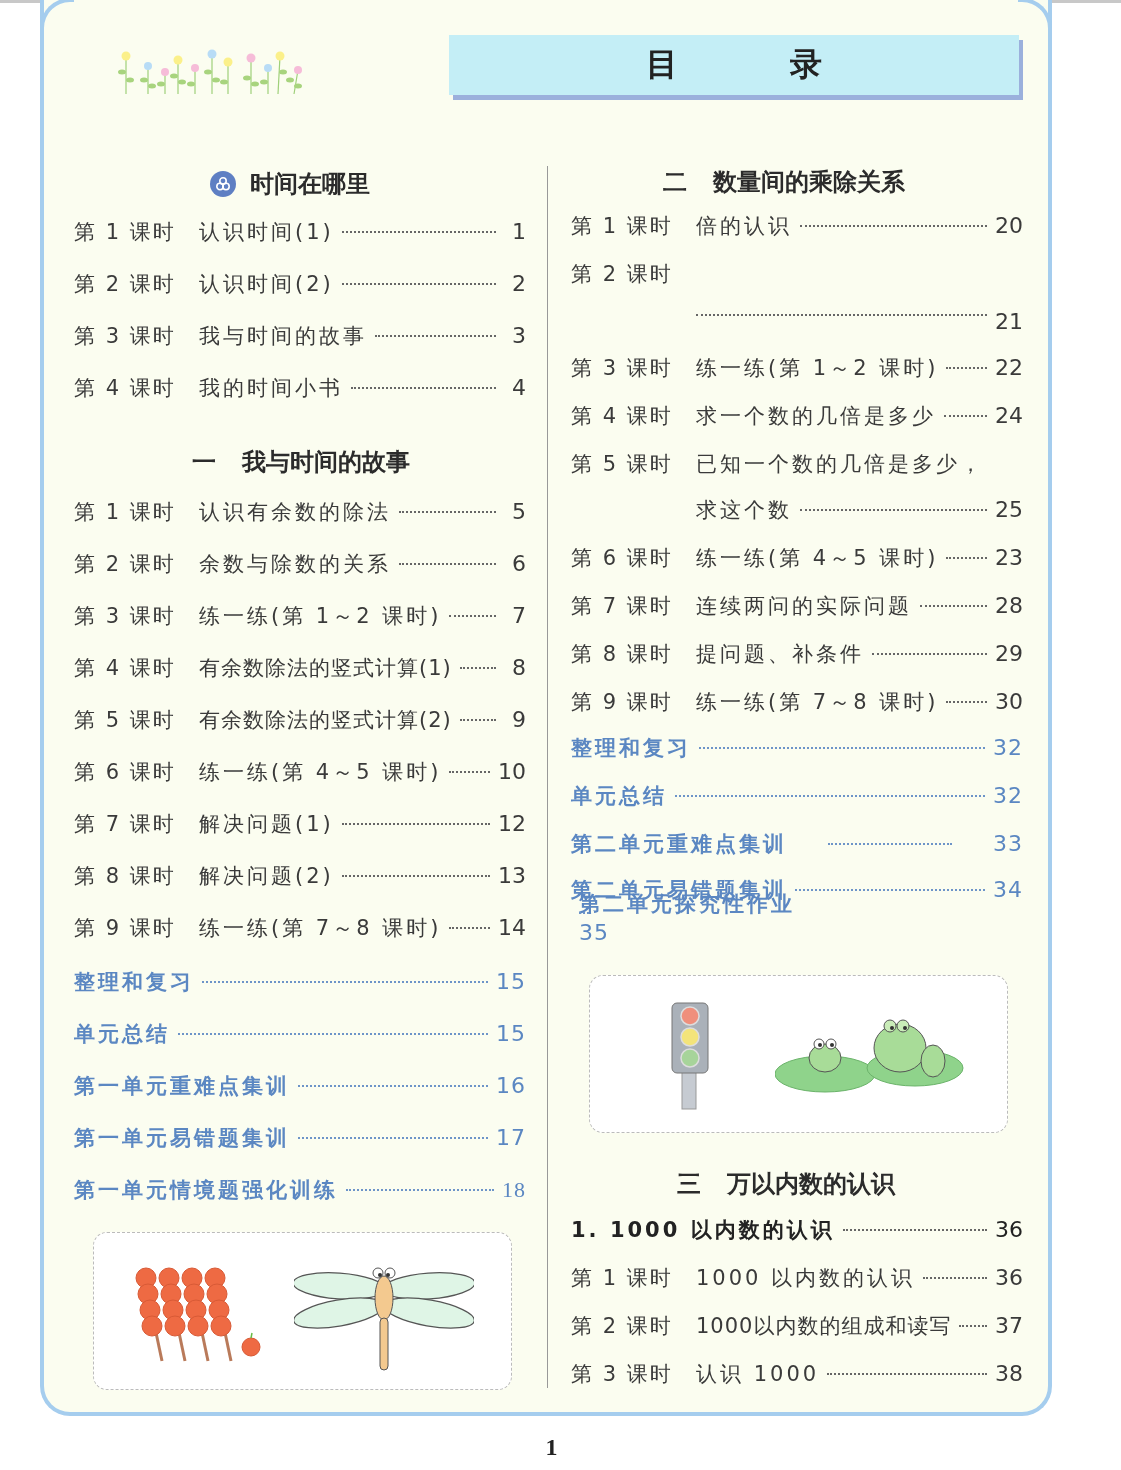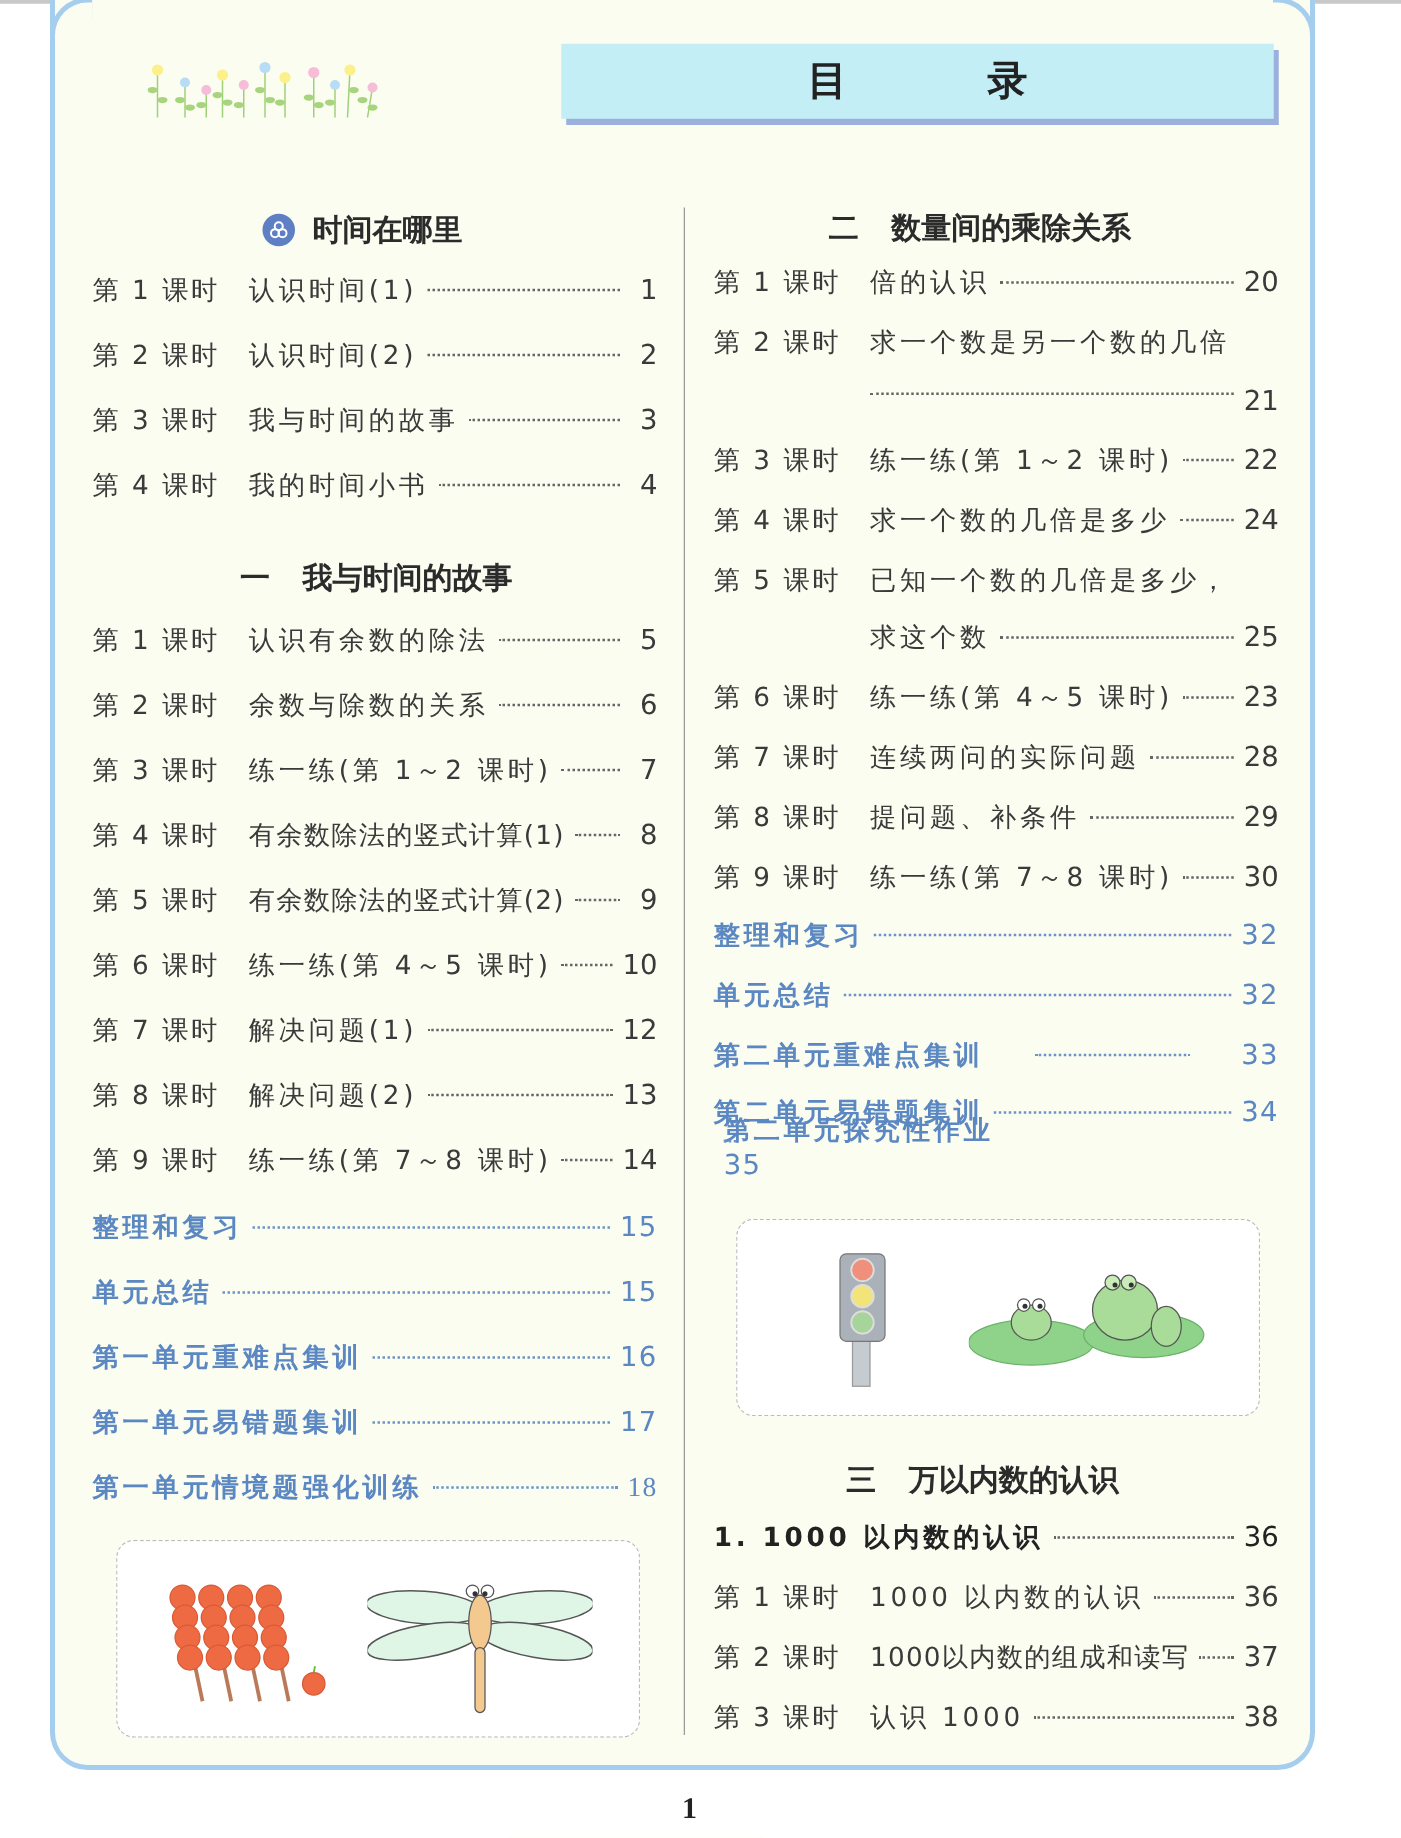--- a/index.html
+++ b/index.html
@@ -309,21 +309,20 @@
   </div>
 
   <div class="row" style="top:54px;">
     <span class="lesson">第 1 课时</span>
     <span class="topic">倍的认识</span>
     <span class="dots"></span>
     <span class="page">20</span>
   </div>
   <div class="row" style="top:102px;">
     <span class="lesson">第 2 课时</span>
-    <span class="topic">求一个数是另一个数的几倍</span>
   </div>
   <div class="row cont" style="top:148px;align-items:center;">
     <span class="lesson"></span>
     <span class="dots" style="margin-left:0"></span>
     <span class="page">21</span>
   </div>
   <div class="row" style="top:196px;">
     <span class="lesson">第 3 课时</span>
     <span class="topic">练一练(第 1～2 课时)</span>
     <span class="dots"></span>

